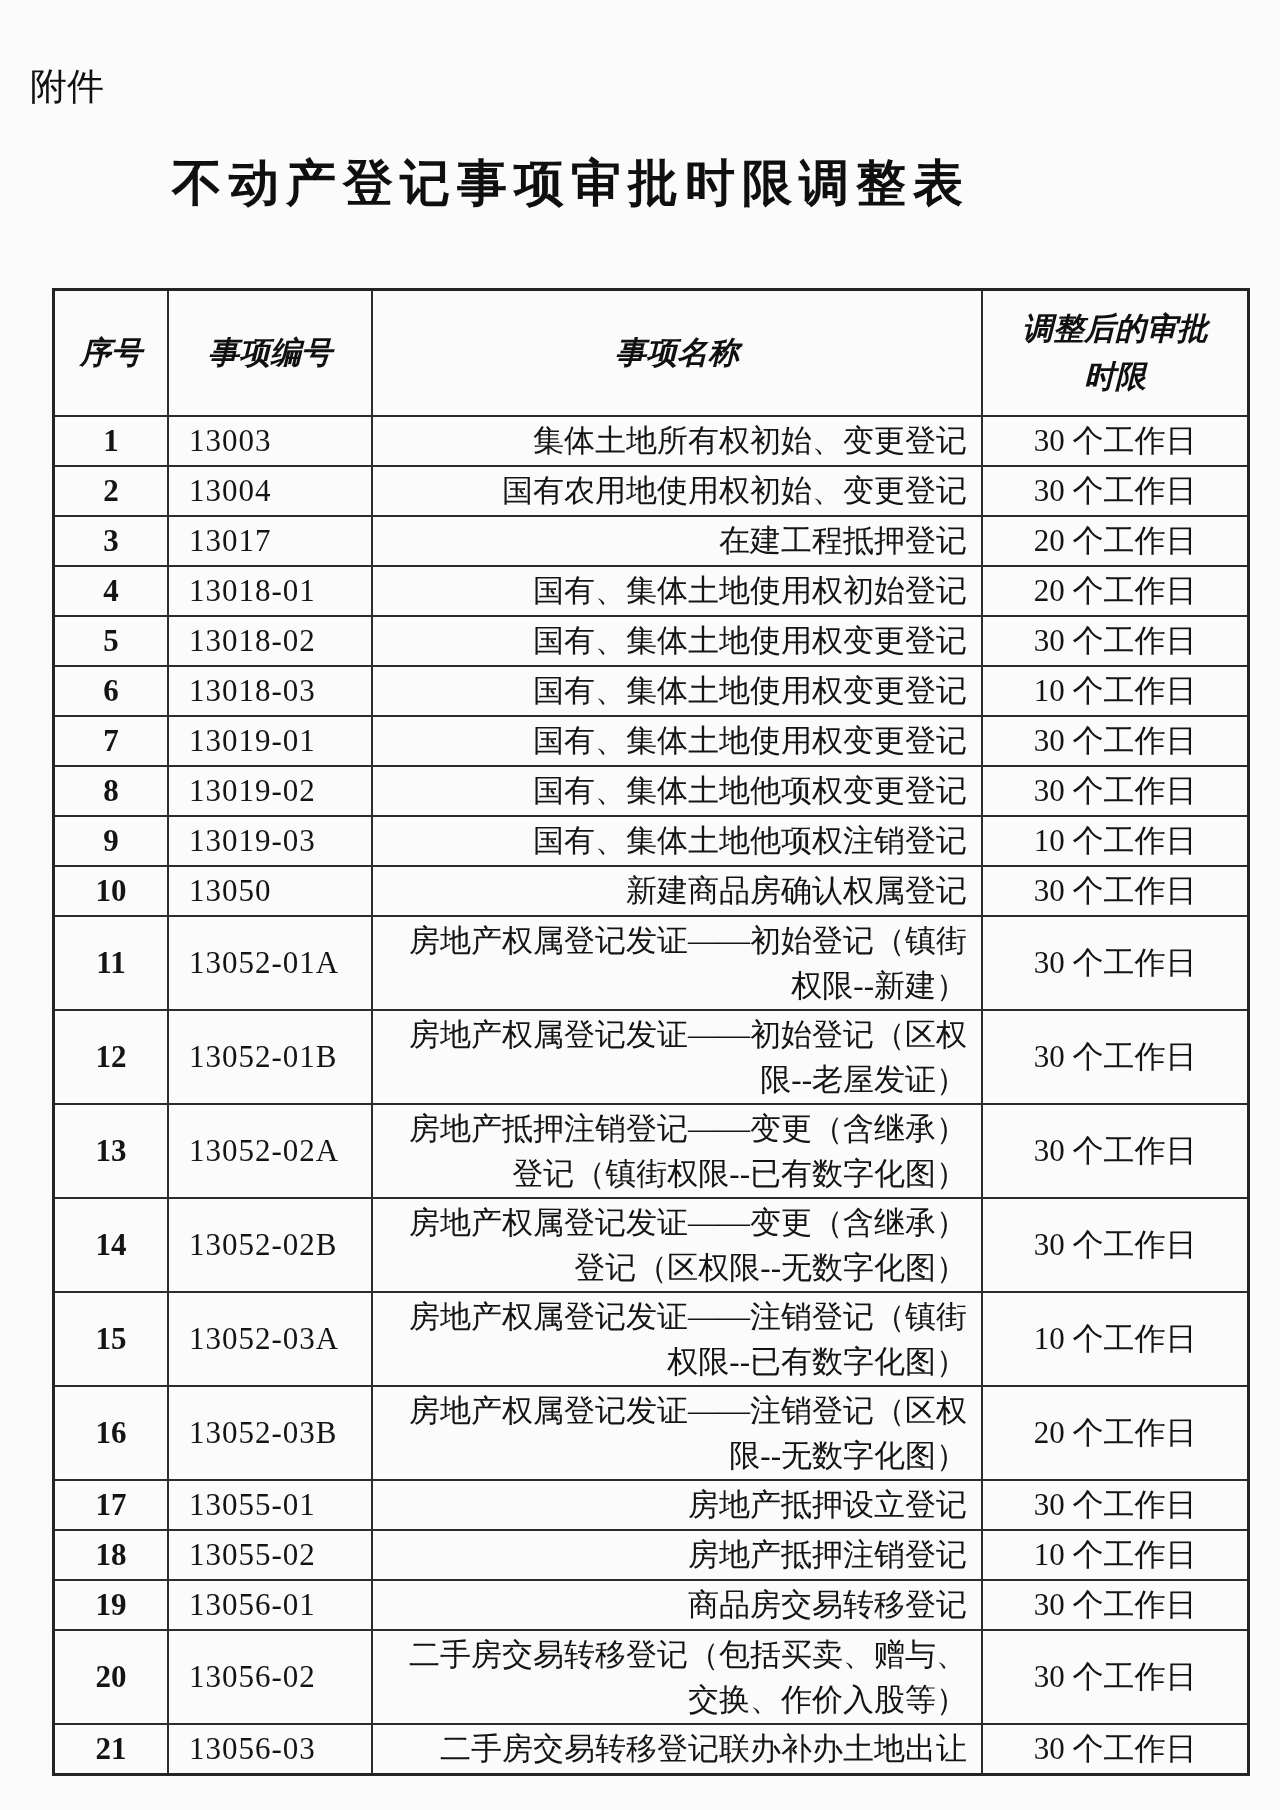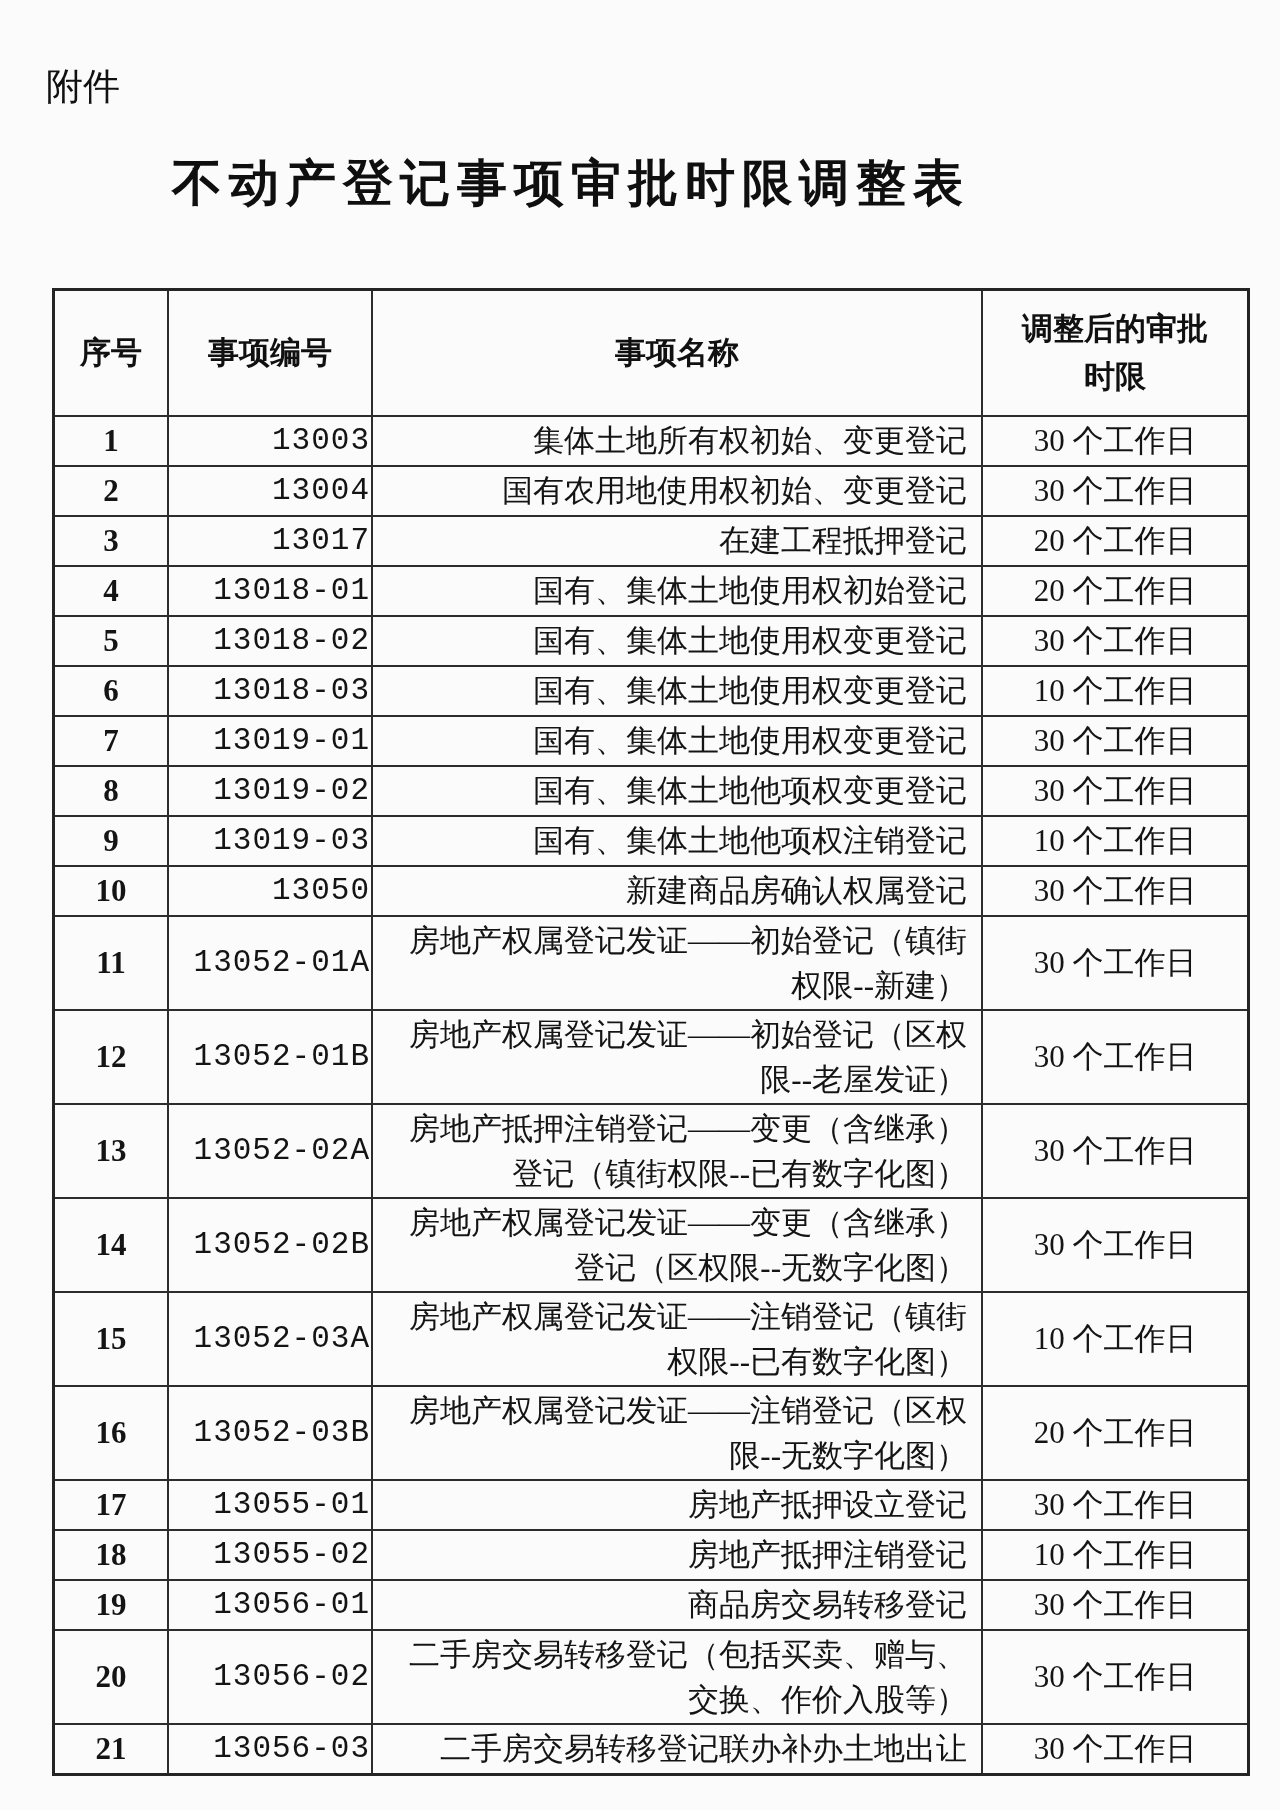--- a/index.html
+++ b/index.html
@@ -7,21 +7,21 @@
     width: 1280px;
     height: 1810px;
     background: #fbfbfb;
     color: #161616;
     font-family: "Liberation Serif", "DejaVu Serif", serif;
     position: relative;
   }
   .attachment {
     position: absolute;
     top: 62px;
-    left: 46px;
+    left: 30px;
     font-size: 37px;
     font-family: "Liberation Sans", "DejaVu Sans", sans-serif;
     color: #111;
   }
   .doc-title {
     position: absolute;
     top: 134px;
     left: 0;
     width: 1110px;
     margin: 16px;
@@ -39,21 +39,21 @@
     left: 52px;
     width: 1178px;
     border-collapse: collapse;
     table-layout: fixed;
     border: 3px solid #242424;
   }
   .doc-table th, .doc-table td {
     border: 2px solid #2c2c2c;
     overflow: hidden;
   }
-  .doc-table thead tr { height: 126px; }
+  .doc-table thead tr { height: 126px; font-style: italic; }
   .doc-table th {
     font-size: 31px;
     font-weight: 700;
     text-align: center;
     vertical-align: middle;
     color: #101010;
   }
   .col-no    { width: 110px; }
   .col-code  { width: 200px; }
   .col-name  { width: 606px; }
@@ -64,21 +64,21 @@
     line-height: 1.55;
   }
   .doc-table tbody td {
     height: 46px;
     font-size: 31px;
     line-height: 45px;
     vertical-align: middle;
     color: #141414;
   }
   .c-no   { text-align: center; font-weight: 700; }
-  .c-code { text-align: right; padding-left: 20px; letter-spacing: 1px; font-family: Liberation Mono, monospace; }
+  .c-code { text-align: left; padding-left: 20px; letter-spacing: 1px; }
   .c-name { text-align: right; padding: 1px 14px 1px 12px; }
   .c-limit{ text-align: center; margin-top: 16px; }
 </style>
 </head>
 <body>
 
 <div class="page">
 
   <div class="attachment">附件</div>
 

